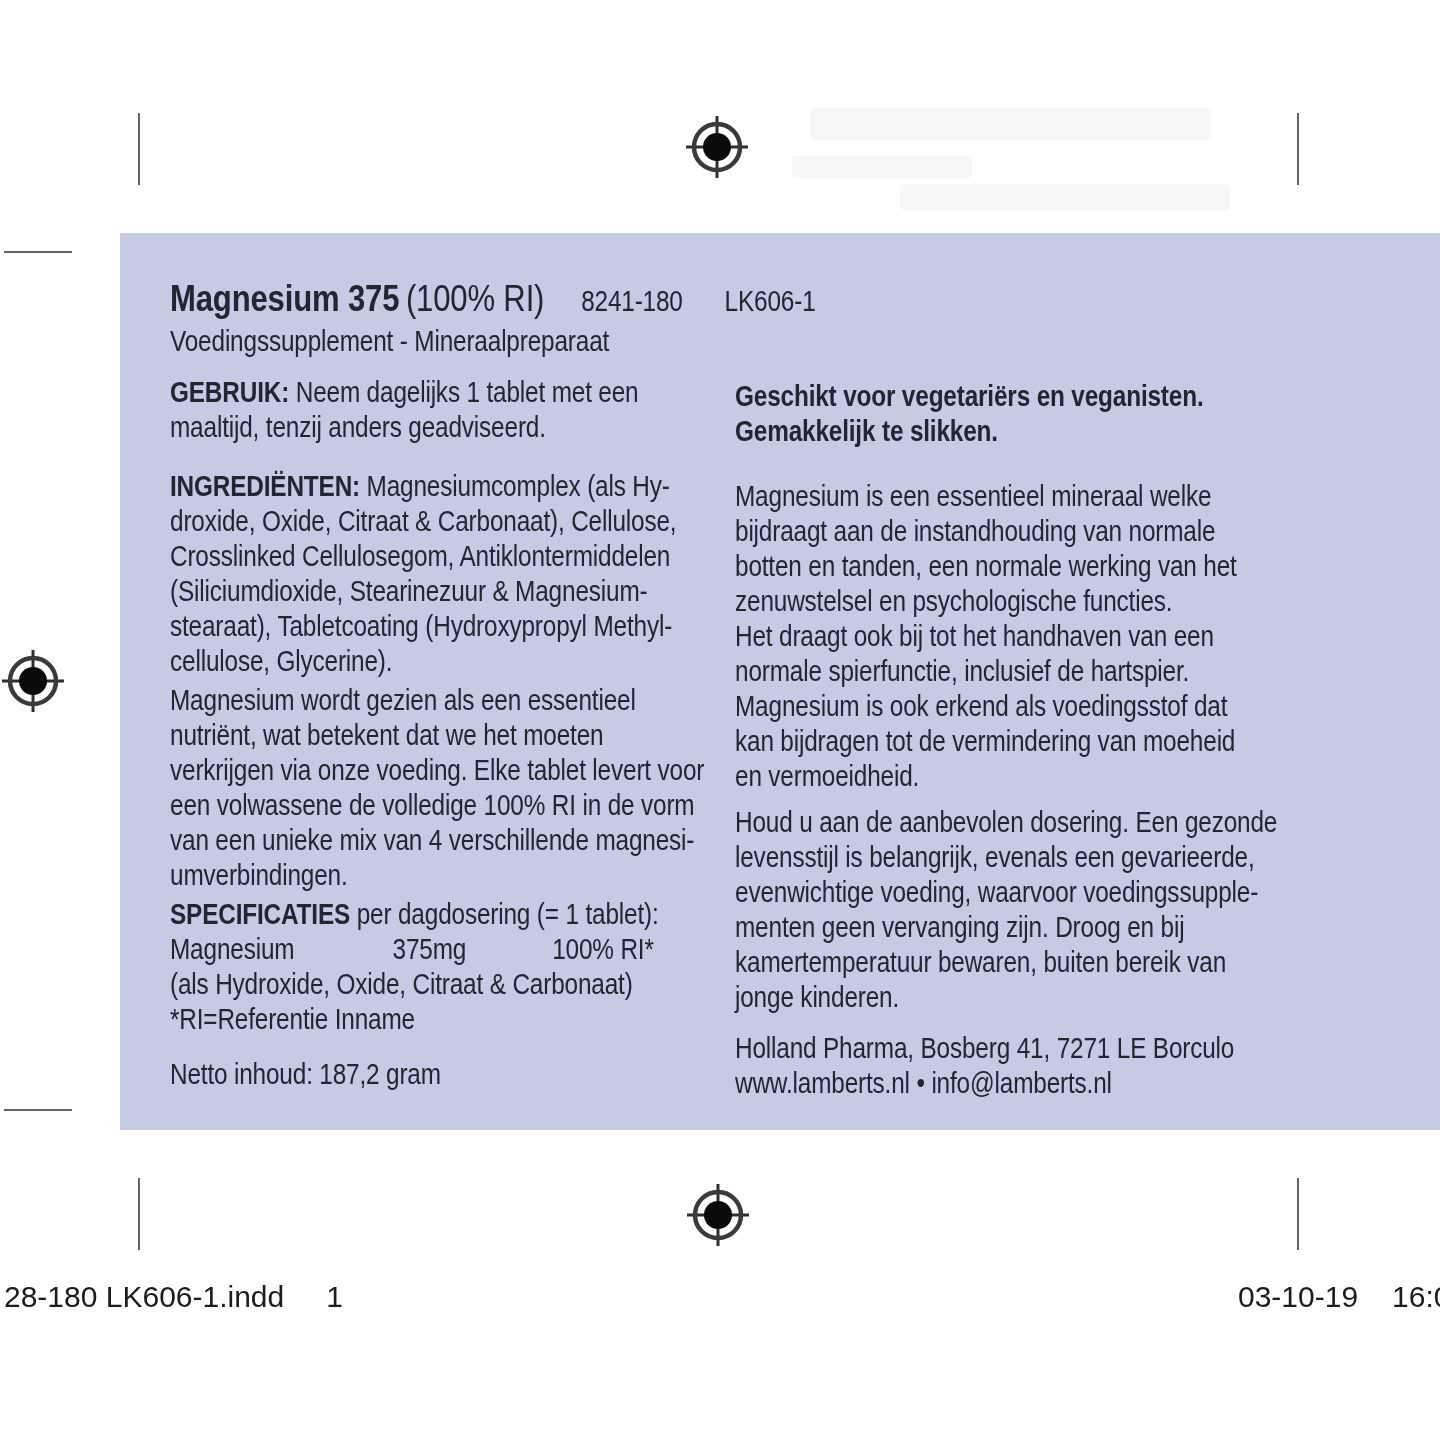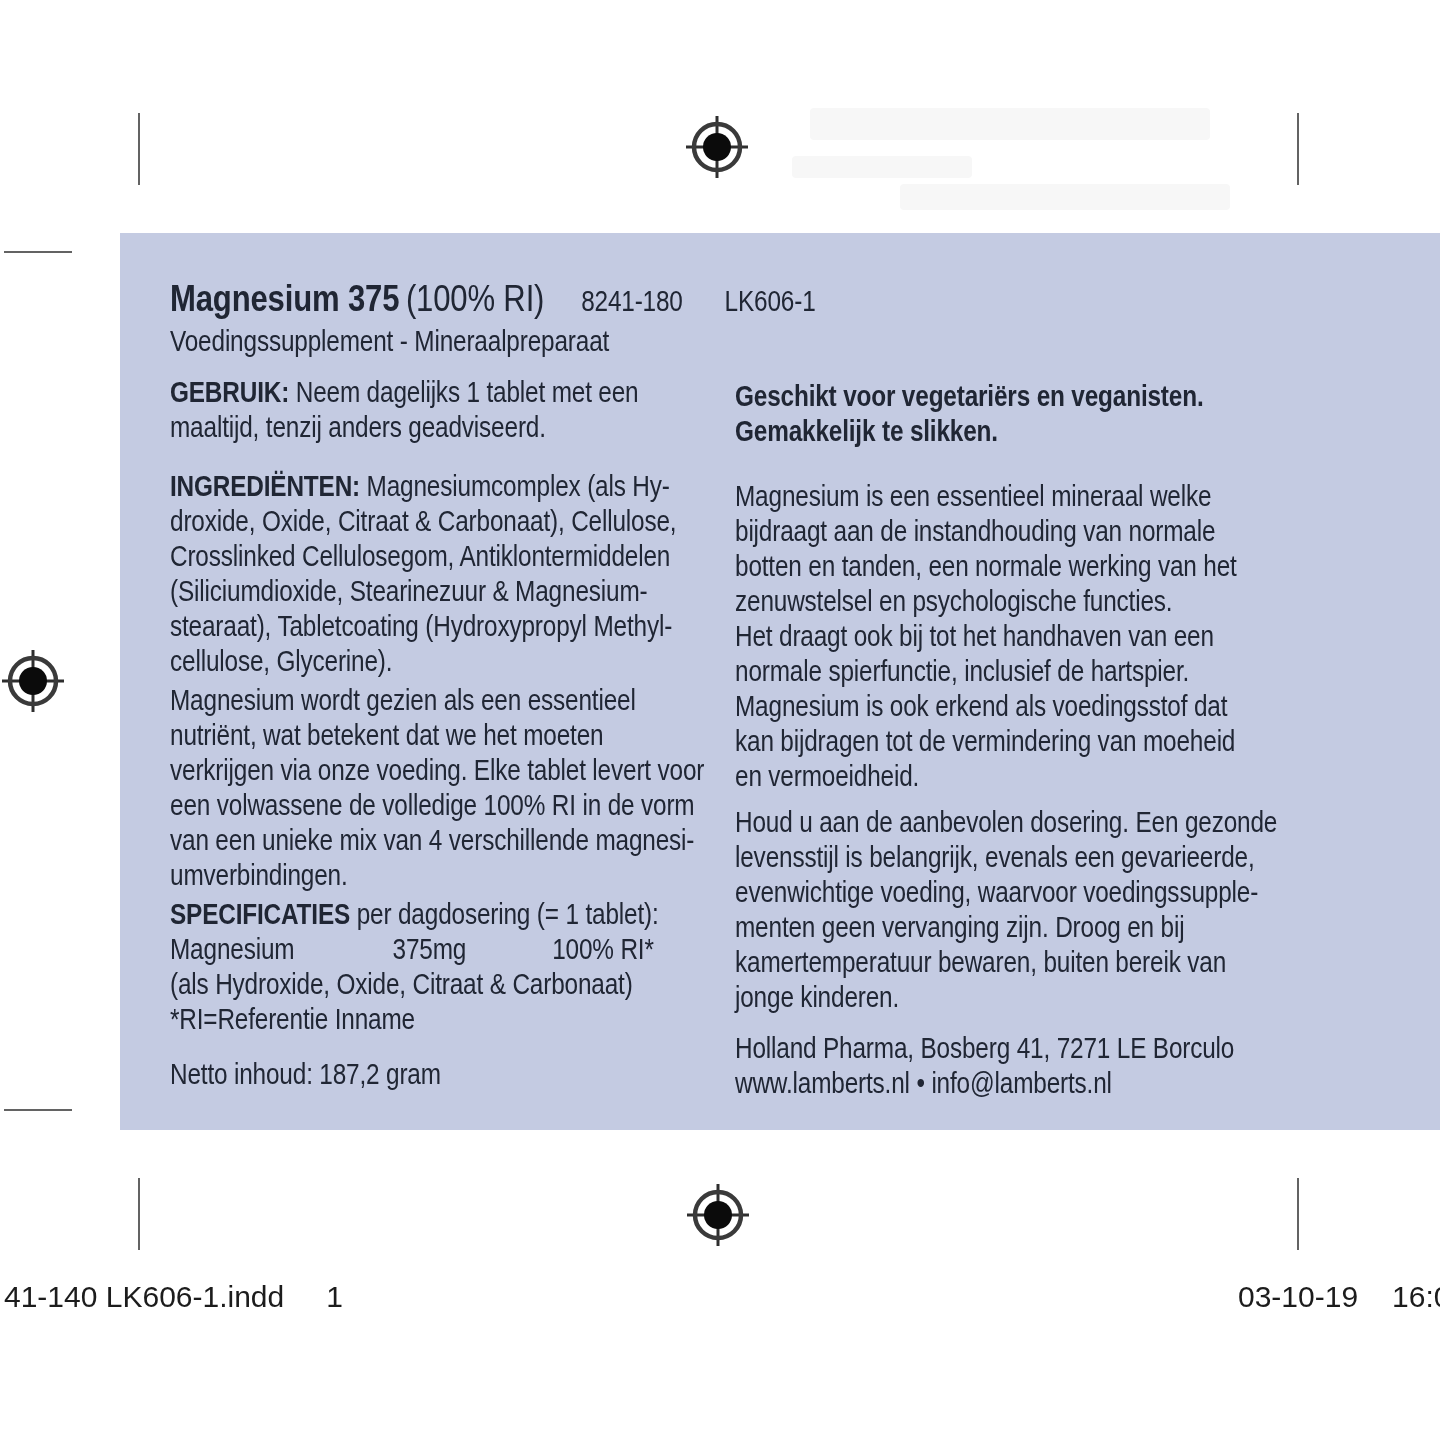--- a/index.html
+++ b/index.html
@@ -178,19 +178,19 @@
     </div>
 
     <div class="blk" style="left:615px; top:798px;">
       <div>Holland Pharma, Bosberg 41, 7271 LE Borculo</div>
       <div>www.lamberts.nl • info@lamberts.nl</div>
     </div>
 
   </div>
 
   <div class="slug" style="left:4px; top:1280px;">
-    <span>41-140 LK606-1.indd</span><span class="gap-wide"></span><span>1</span>
+    <span>28-180 LK606-1.indd</span><span class="gap-wide"></span><span>1</span>
   </div>
   <div class="slug" style="left:1238px; top:1280px;">
     <span>03-10-19</span><span class="gap-mid"></span><span>16:05</span>
   </div>
 
 </div>
 
 </body></html>

